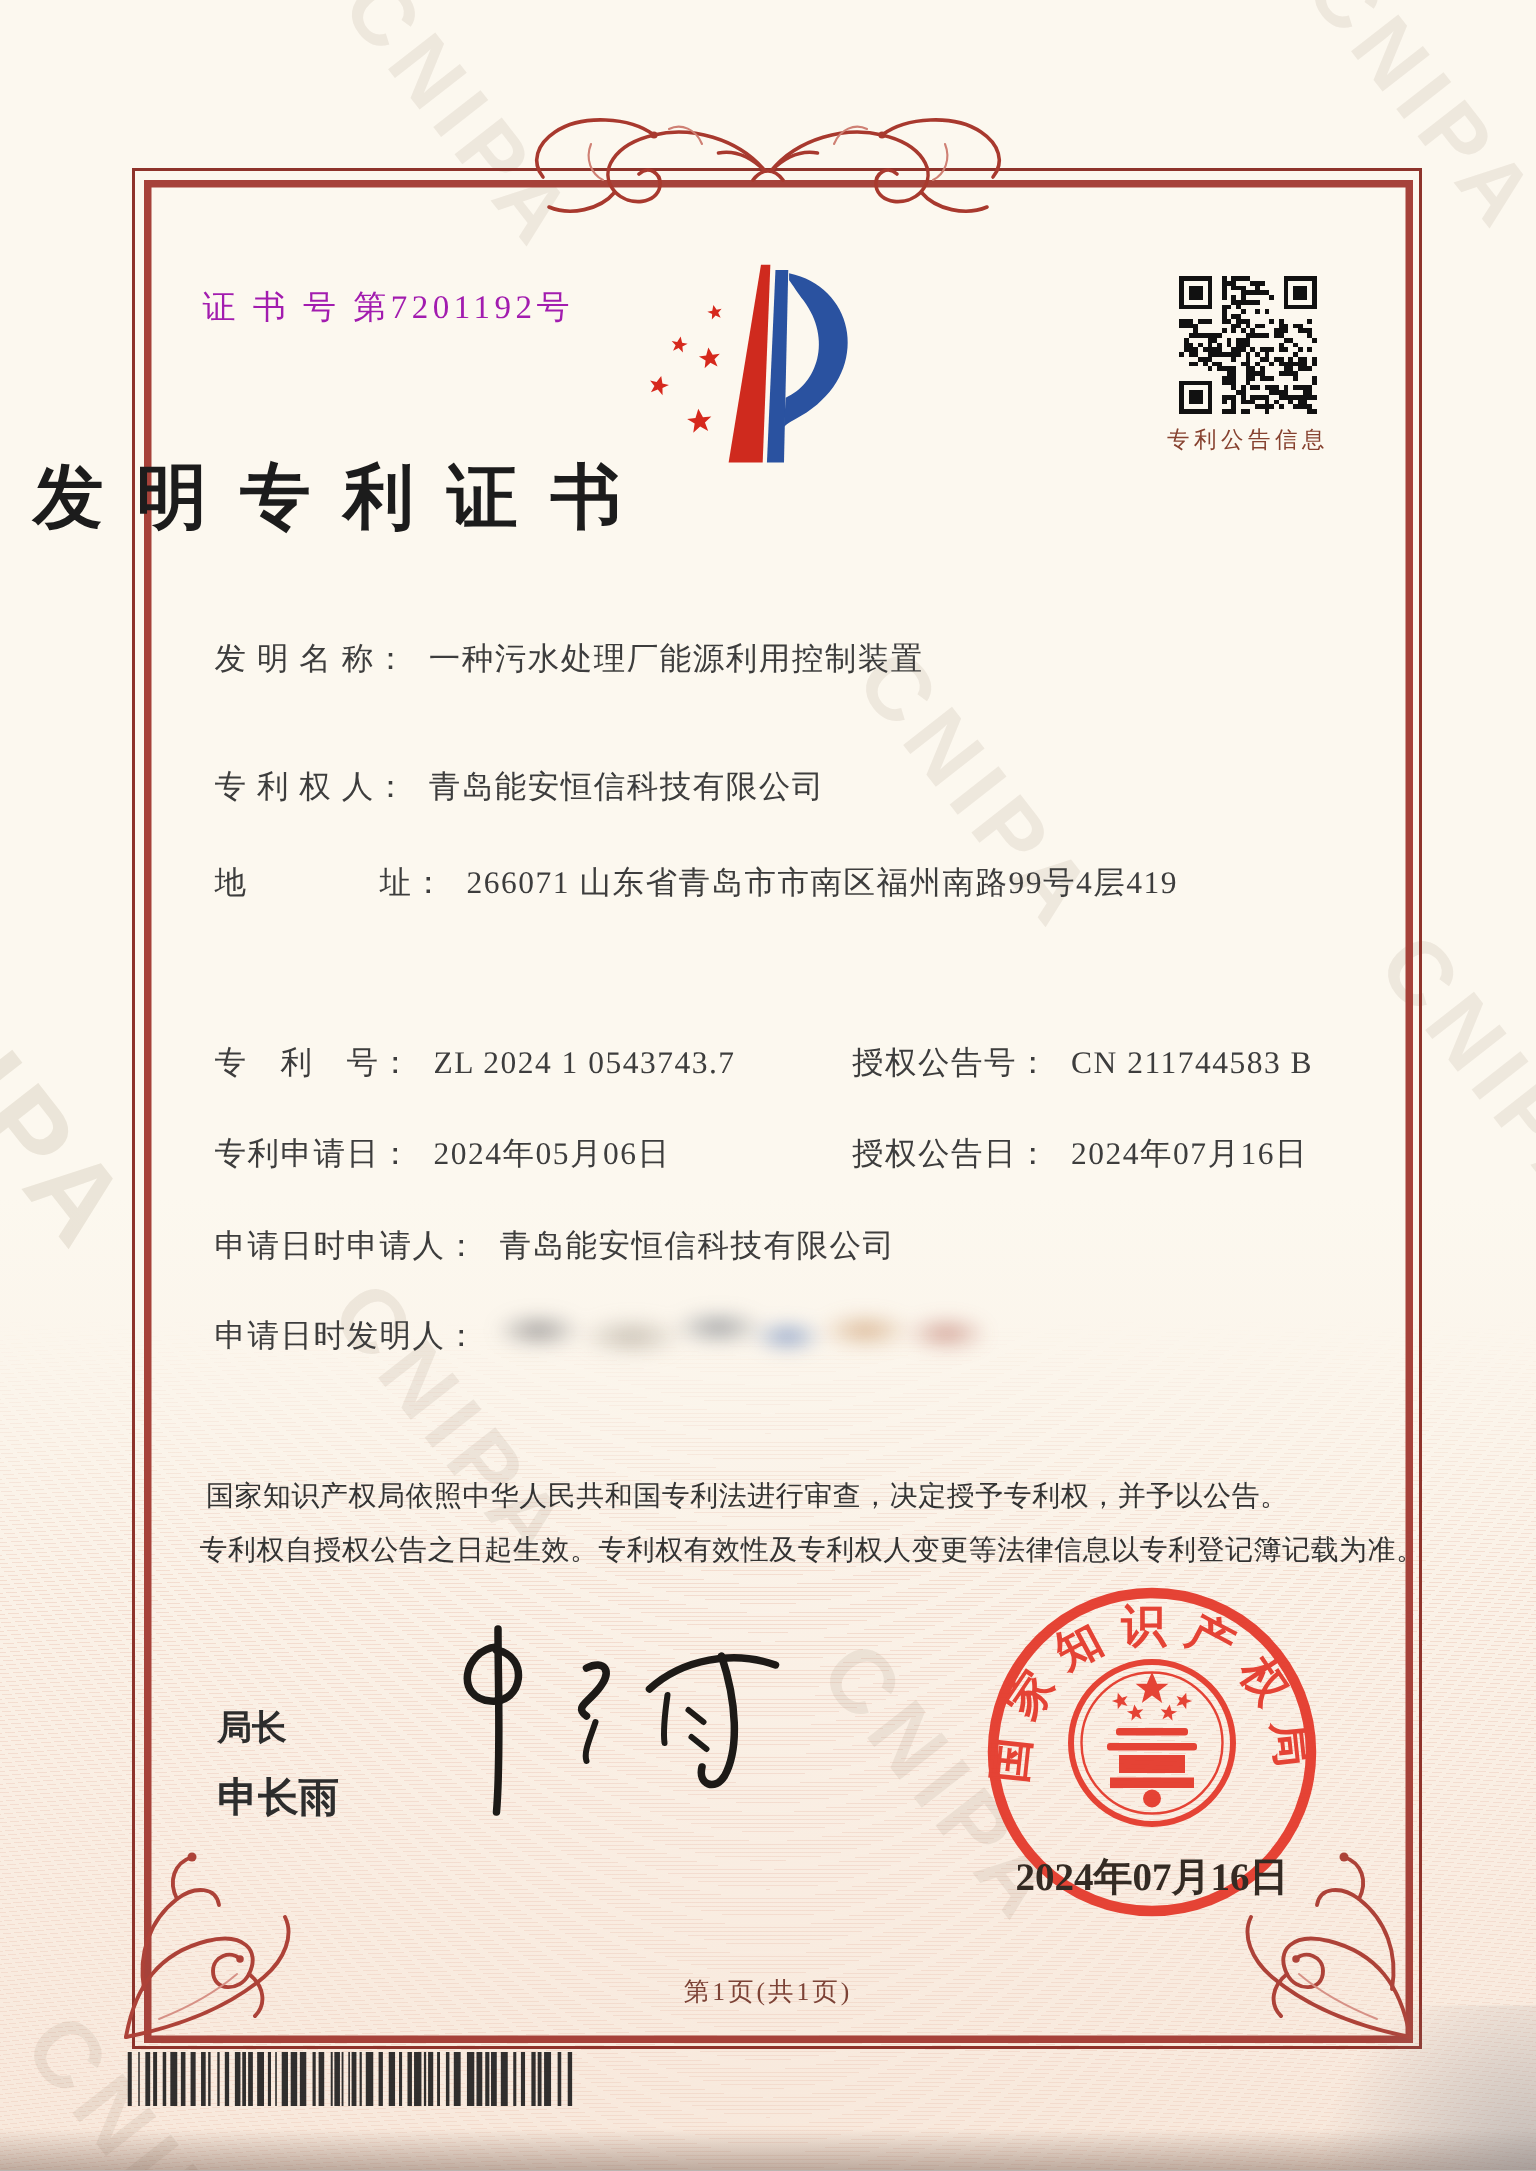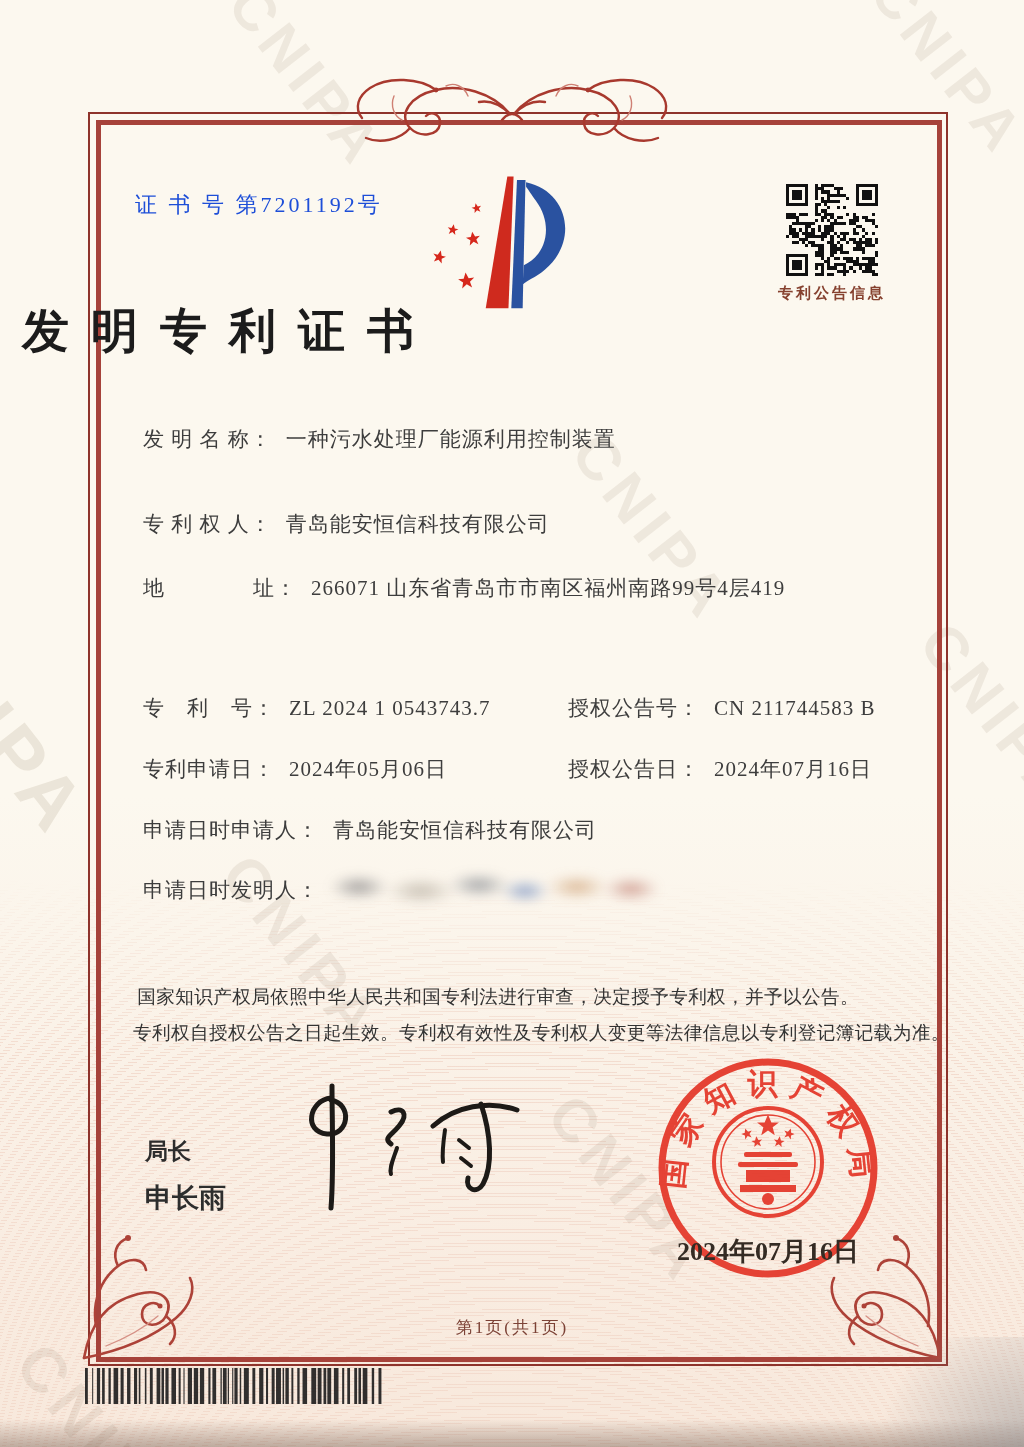--- a/index.html
+++ b/index.html
@@ -36,26 +36,26 @@
   
   .frame-outer{position:absolute;left:88px;top:112px;width:856px;height:1250px;
     border:2px solid #8e332b;}
   .frame-inner{position:absolute;left:96px;top:120px;width:836px;height:1232px;
     border:5px solid #a6423a;}
 
   .ornament-top{position:absolute;left:342px;top:74px;}
   .flourish{position:absolute;}
   .flourish.right{transform:scaleX(-1);}
 
-  .certno{position:absolute;left:135px;top:190px;font-size:22px;letter-spacing:3px;color:#1d4ed8;}
+  .certno{position:absolute;left:135px;top:190px;font-size:22px;letter-spacing:3px;color:#a21caf;}
 
   .logo{position:absolute;left:418px;top:172px;}
   .qr{position:absolute;left:786px;top:184px;}
   .qr-caption{position:absolute;left:756px;top:284px;width:152px;text-align:center;
-    font-size:15px;letter-spacing:3px;color:#86412f;font-weight:bold;}
+    font-size:15px;letter-spacing:3px;color:#86412f;font-weight:normal;}
 
   .title{position:absolute;left:0;right:0;top:300px;text-align:left;
     font-size:47px;font-weight:700;color:#1c1c1c;letter-spacing:22px;text-indent:22px;}
 
   .row{position:absolute;left:143px;right:90px;font-size:21px;white-space:nowrap;color:#3d3d3d;}
   .row .lbl{letter-spacing:1px;}
   .row .val{margin-left:14px;letter-spacing:1px;}
   .col2{position:absolute;left:425px;top:0;}
   .r1{top:425px;} .r2{top:510px;} .r3{top:574px;} .r4{top:633px;}
   .r5{top:694px;} .r6{top:755px;} .r7{top:816px;} .r8{top:876px;}

